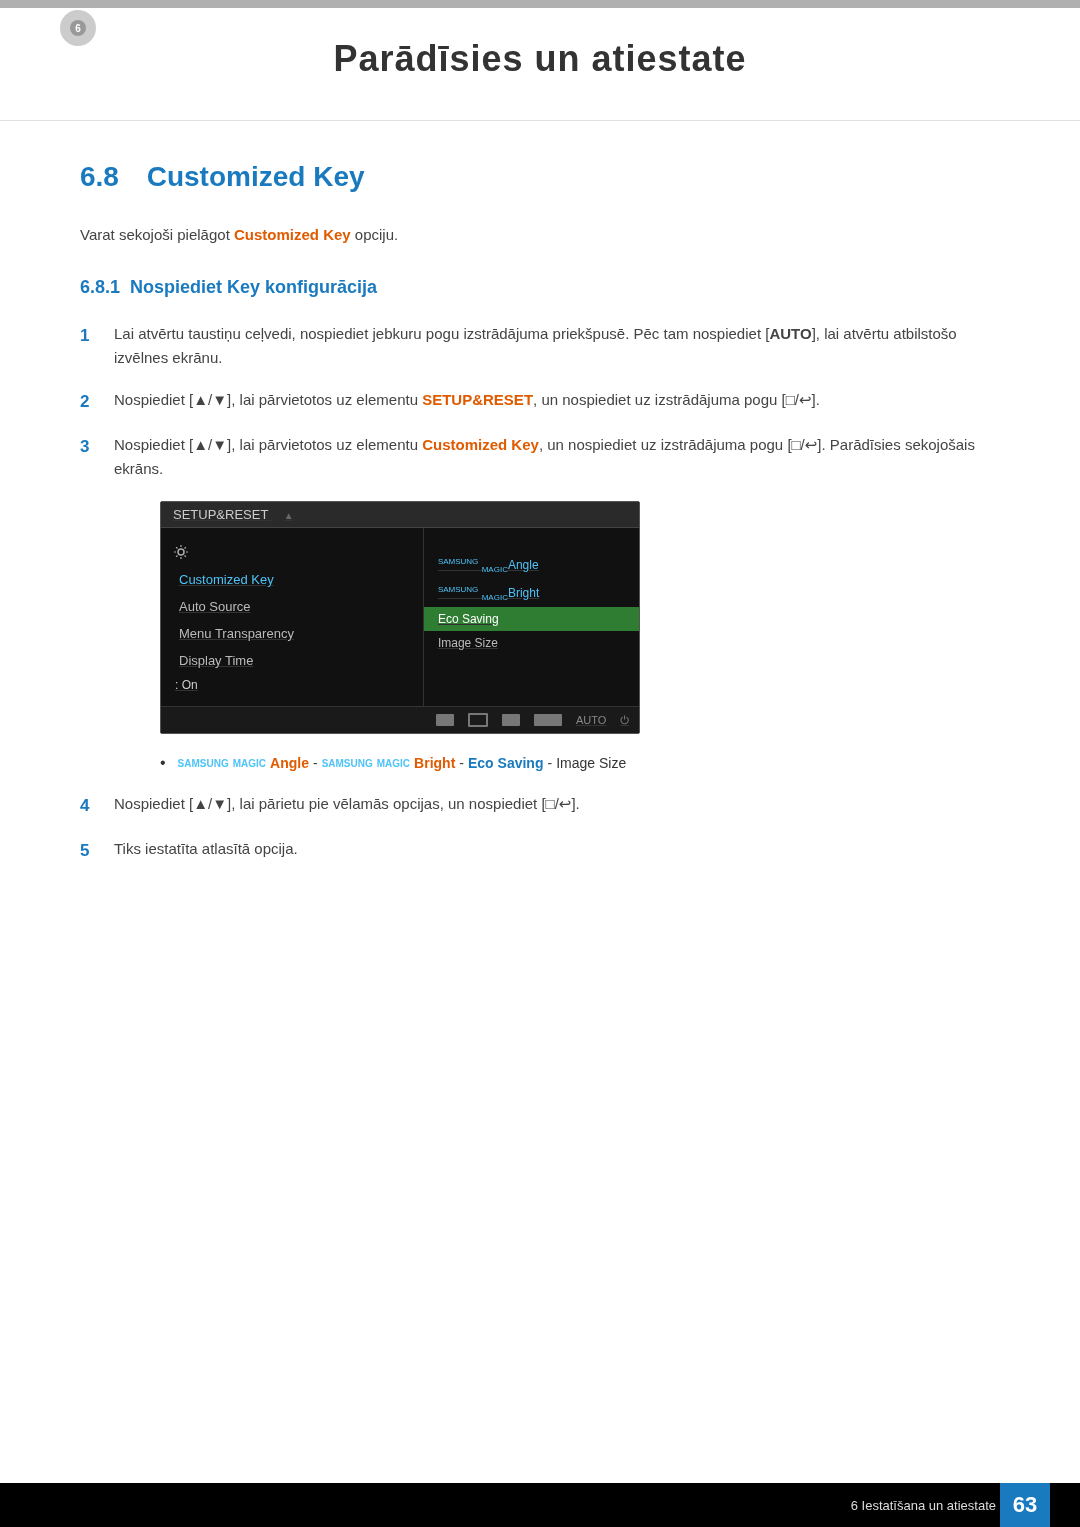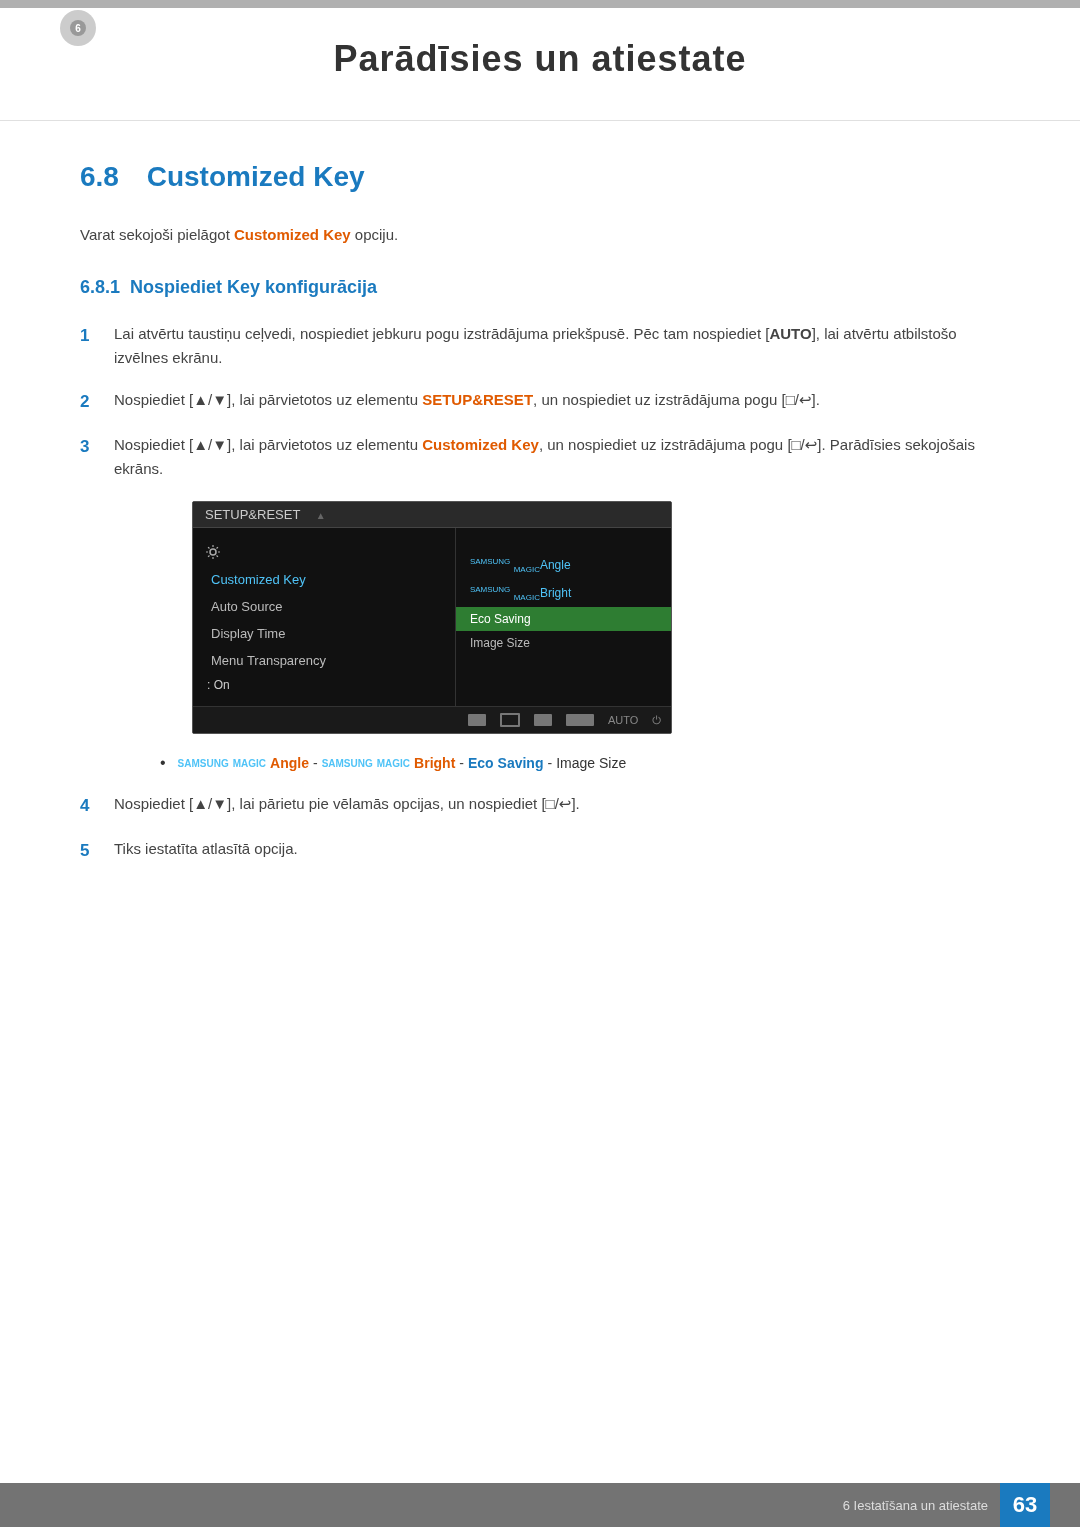--- a/index.html
+++ b/index.html
@@ -115,22 +115,23 @@
       font-weight: bold;
     }
 
     .orange-text {
       color: #e05a00;
       font-weight: bold;
     }
 
     
     .screen-container {
-      margin: 20px 0 20px 112px;
+      margin: 20px 0 20px 80px;
       width: 480px;
+      text-decoration: underline;
     }
 
     .screen-image {
       width: 480px;
       background: #111;
       border: 1px solid #555;
       border-radius: 2px;
       overflow: hidden;
     }
 
@@ -243,26 +244,26 @@
       font-weight: normal;
     }
 
     
     .page-footer {
       position: absolute;
       bottom: 0;
       left: 0;
       right: 0;
       height: 44px;
-      background: #737373;
+      background: #000000;
       display: flex;
       align-items: center;
       justify-content: flex-end;
       padding: 0 30px;
-      gap: 12px;
+      gap: 4px;
     }
 
     .footer-text {
       color: #ddd;
       font-size: 13px;
     }
 
     .footer-page-number {
       background: #1a7abf;
       color: #fff;
@@ -348,22 +349,22 @@
       <div class="screen-content">
         <div class="menu-left">
           <div class="menu-item" style="display:flex;align-items:center;gap:8px;padding-left:12px;">
             <svg width="16" height="16" viewBox="0 0 16 16">
               <circle cx="8" cy="8" r="3" fill="none" stroke="#aaa" stroke-width="1.5"></circle>
               <path d="M8 1v2M8 13v2M1 8h2M13 8h2M3.05 3.05l1.41 1.41M11.54 11.54l1.41 1.41M3.05 12.95l1.41-1.41M11.54 4.46l1.41-1.41" stroke="#aaa" stroke-width="1.2"></path>
             </svg>
           </div>
           <div class="menu-item active">Customized Key</div>
           <div class="menu-item">Auto Source</div>
+          <div class="menu-item">Menu Transparency</div>
           <div class="menu-item">Display Time</div>
-          <div class="menu-item">Menu Transparency</div>
           <div class="screen-status">: On</div>
         </div>
         <div class="menu-right">
           <div class="submenu-item" style="color:#4fc3f7;">
             <sup style="font-size:8px;color:#4fc3f7;">SAMSUNG</sup>
             <span style="font-size:8px;color:#4fc3f7;vertical-align:sub;">MAGIC</span>Angle
           </div>
           <div class="submenu-item" style="color:#4fc3f7;">
             <sup style="font-size:8px;color:#4fc3f7;">SAMSUNG</sup>
             <span style="font-size:8px;color:#4fc3f7;vertical-align:sub;">MAGIC</span>Bright

